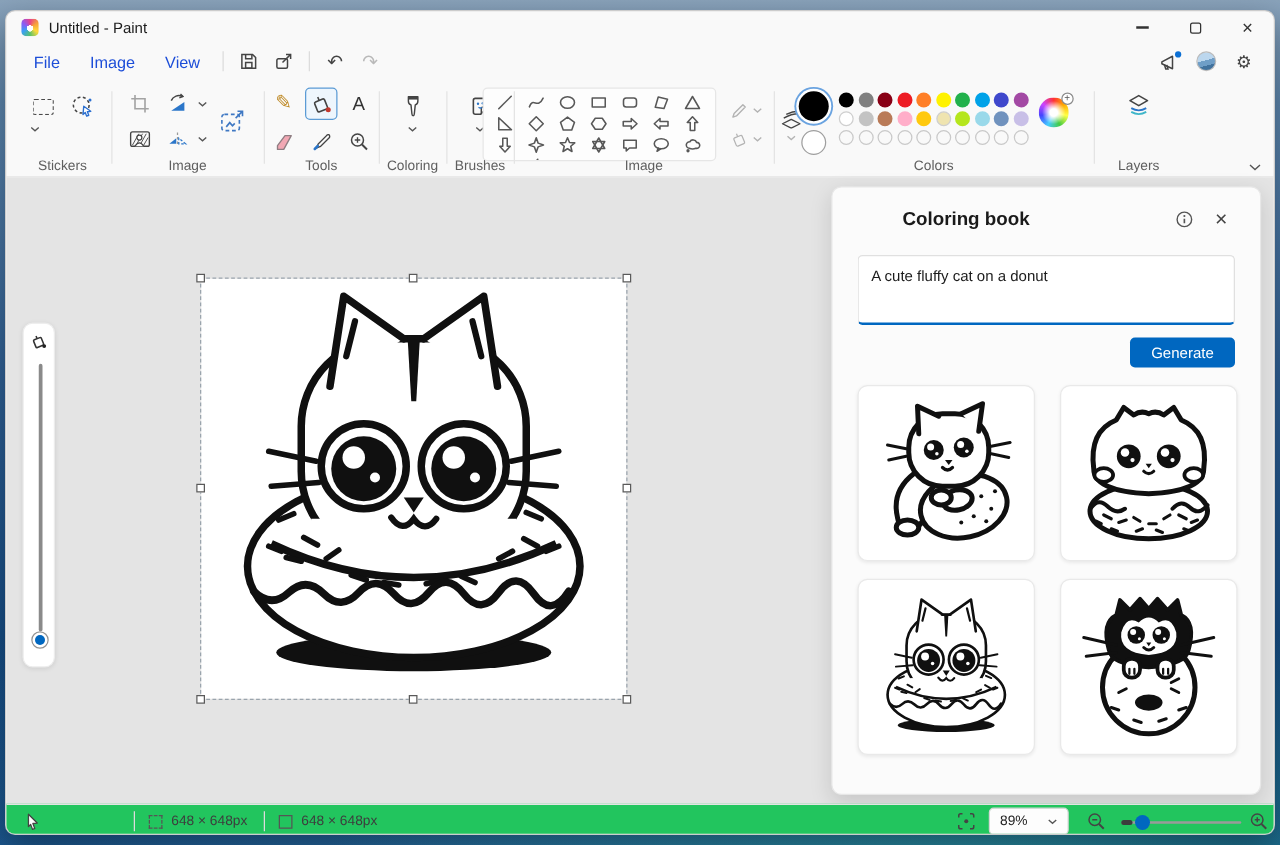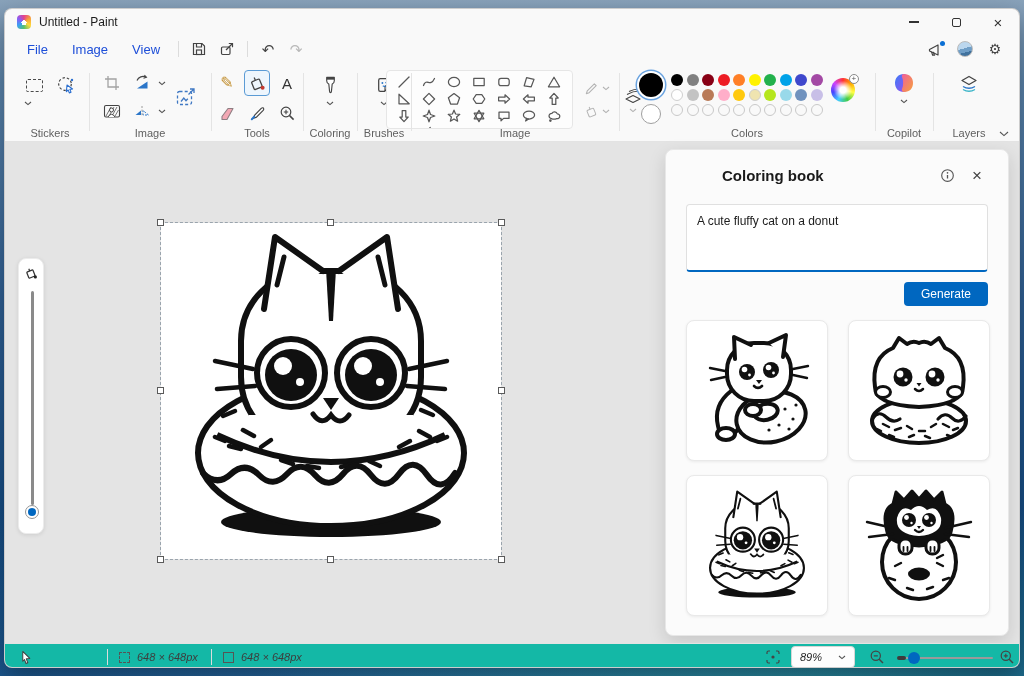--- a/index.html
+++ b/index.html
@@ -81,30 +81,30 @@
   .vthumb{position:absolute;left:6px;bottom:14px;width:14px;height:14px;border-radius:50%;background:#fff;border:1px solid #949494;
     display:flex;align-items:center;justify-content:center;}
   .vthumb::after{content:"";width:8px;height:8px;border-radius:50%;background:var(--accent);}
   
   .panel{position:absolute;left:660px;top:7px;width:344px;height:487px;background:#fbfbfb;border:1px solid #e7e7e7;border-radius:8px;
     box-shadow:0 6px 18px rgba(0,0,0,.13);padding:14px 20px;}
   .phead{display:flex;align-items:center;}
   .ptitle{font-size:15px;font-weight:700;color:#1a1a1a;flex:1;margin-left:36px;}
   .pico{width:22px;height:22px;display:flex;align-items:center;justify-content:center;border-radius:4px;margin-left:8px;}
   .pclose{font-size:17px;color:#444;line-height:1;}
-  .promptbox{margin-top:18px;height:68px;background:#fff;border:1px solid #e0e0e0;border-bottom:2px solid var(--accent);
+  .promptbox{margin-top:18px;height:56px;background:#fff;border:1px solid #e0e0e0;border-bottom:2px solid var(--accent);
     border-radius:4px;padding:9px 10px;font-size:12px;color:#1b1b1b;}
   .genrow{display:flex;justify-content:flex-end;margin-top:10px;}
   .genbtn{background:var(--accent);color:#fff;font-size:12px;border:none;border-radius:4px;padding:5px 17px;}
   .thumbgrid{display:grid;grid-template-columns:142px 142px;gap:14px 20px;margin-top:14px;}
   .tcard{width:142px;height:141px;background:#fff;border:1px solid #e9e9e9;border-radius:8px;box-shadow:0 1px 3px rgba(0,0,0,.07);
     display:flex;align-items:center;justify-content:center;}
   .tcard svg{width:120px;height:120px;}
   
-  .statusbar{position:relative;height:26px;background:#14b8a6;border-top:1px solid #e3e3e3;font-size:11px;color:#3d3d3d;font-style:italic;}
+  .statusbar{position:relative;height:26px;background:#22c55e;border-top:1px solid #e3e3e3;font-size:11px;color:#3d3d3d;}
   .sb{position:absolute;top:0;height:26px;display:flex;align-items:center;}
   .sbsep{position:absolute;top:5px;width:1px;height:16px;background:#dcdcdc;}
   .sq-dash{width:11px;height:11px;border:1px dashed #555;margin-right:7px;}
   .sq-solid{width:11px;height:11px;border:1px solid #555;margin-right:7px;}
   .zoomdd{position:absolute;left:786px;top:2px;width:64px;height:22px;background:#fdfdfd;border:1px solid #d6d6d6;border-radius:4px;
     display:flex;align-items:center;justify-content:space-between;padding:0 8px;font-size:11px;color:#222;}
   .ztrack{position:absolute;left:892px;top:12.5px;width:96px;height:2.5px;background:#9a9a9a;border-radius:2px;}
   .zfill{position:absolute;left:892px;top:12px;width:9px;height:3.5px;background:#3c3c3c;border-radius:2px;}
   .zthumb{position:absolute;left:903px;top:7.5px;width:12px;height:12px;border-radius:50%;background:var(--accent);}
   svg.ic{display:block;}
@@ -688,32 +688,20 @@
             <div class="sw empty"></div>
           </div>
         <div class="wheelwrap">
           <div class="wheel"></div>
           <div class="wheelplus">+</div>
         </div>
       </div>
       <div class="glabel">Colors</div>
     </div>
 
-    <div class="rgroup" style="width:58px">
-      <div class="tbtn" style="margin-top:2px">
-        <svg class="ic" width="22" height="22" viewBox="0 0 22 22">
-          <path d="M11,2 C5,2 2,6 2,11 C2,16 5,20 11,20 C12.8,20 13.6,18.4 13,17 C11.5,13.5 11.5,8.5 13,5 C13.6,3.6 12.8,2 11,2 Z" fill="url(#cpA)"></path>
-          <path d="M11,2 C17,2 20,6 20,11 C20,16 17,20 11,20 C9.2,20 8.4,18.4 9,17 C10.5,13.5 10.5,8.5 9,5 C8.4,3.6 9.2,2 11,2 Z" fill="url(#cpB)"></path>
-          </svg>
-      </div>
-      <svg class="chv" width="8" height="5" style="margin-top:3px">
-          <path d="M1,1 L4,3.6 L7,1" stroke="#555" fill="none" stroke-width="1.1"></path>
-        </svg>
-      <div class="glabel">Copilot</div>
-    </div>
 
     <div class="rgroup" style="width:72px">
       <div class="tbtn" style="margin-top:3px">
         <svg class="ic" width="20" height="20" viewBox="0 0 20 20" fill="none">
           <path d="M10,2.5 L17,6.5 10,10.5 3,6.5 Z" stroke="#444" stroke-width="1.3" stroke-linejoin="round"></path>
           <path d="M4,12.5 q6,3.6 12,0" stroke="#2b76c9" stroke-width="1.4"></path>
           <path d="M4,15.5 q6,3.6 12,0" stroke="#3fb6c9" stroke-width="1.4"></path>
           </svg>
       </div>
       <div class="glabel">Layers</div>

